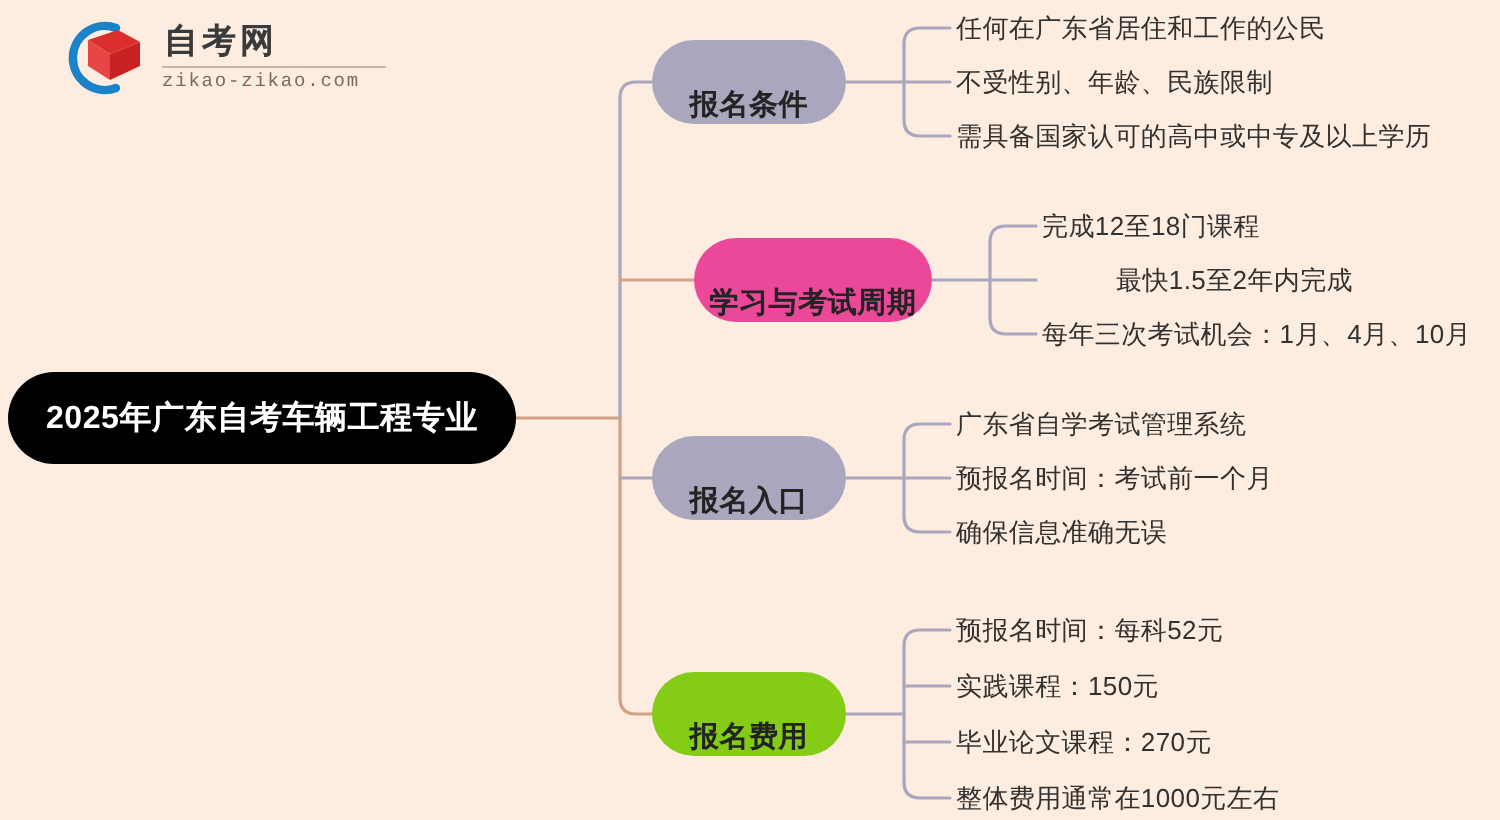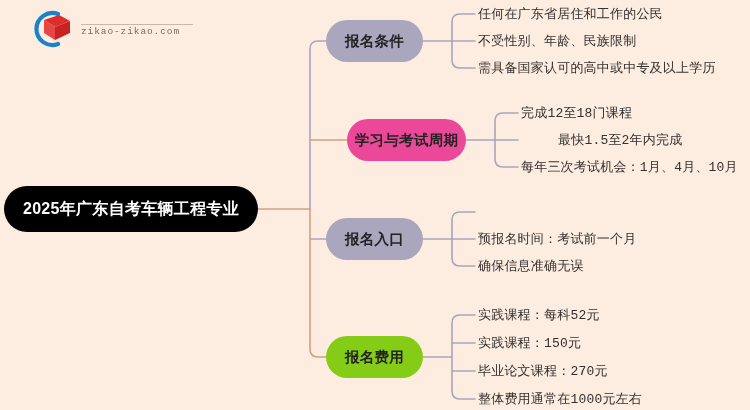--- a/index.html
+++ b/index.html
@@ -41,34 +41,33 @@
   .center-label {
     color:#ffffff; font-size:16px; font-weight:bold; letter-spacing:0.3px;
     white-space:nowrap;
   }
 
   
   .branch-node {
     position:absolute;
     height:42px;
     border-radius:21px;
-    display:flex; align-items:center; justify-content:center;
+    display:flex; align-items:flex-end; justify-content:center;
   }
   .branch-label {
     font-size:14.5px; font-weight:bold; color:#232323; white-space:nowrap;
     letter-spacing:0.3px;
   }
 
   
   .leaf {
     position:absolute;
     font-size:13px; color:#33312f; white-space:nowrap;
     line-height:1; letter-spacing:0.2px;
     transform:translateY(-50%);
-    font-family:Liberation Mono, monospace;
   }
 </style>
 </head>
 <body>
 
 <div id="canvas">
 
   <svg id="lines" viewBox="0 0 750 410" xmlns="http://www.w3.org/2000/svg">
     <g fill="none" stroke-width="1.6" stroke-linecap="round">
 
@@ -105,20 +104,21 @@
   <div class="logo-wrap">
     <div class="logo-mark">
       <svg viewBox="0 0 44 40" width="44" height="40" xmlns="http://www.w3.org/2000/svg">
         <path d="M30 5 A16 16 0 1 0 30 35" fill="none" stroke="#1a82c9" stroke-width="4.2" stroke-linecap="round"></path>
         <path d="M16 11 L31 6 L42 12 L27 18 Z" fill="#dd2e2e"></path>
         <path d="M16 11 L16 24 L27 31 L27 18 Z" fill="#e84545"></path>
         <path d="M27 18 L42 12 L42 24 L27 31 Z" fill="#c92222"></path>
       </svg>
     </div>
     <div class="logo-text-col">
+      <div class="logo-cn">自考网</div>
       <div class="logo-rule"></div>
       <div class="logo-url">zikao-zikao.com</div>
     </div>
   </div>
 
   <div class="center-node">
     <span class="center-label">2025年广东自考车辆工程专业</span>
   </div>
 
   <div class="branch-node" style="left:326px; top:20px; width:97px; background:#a9a6bd;">
@@ -131,24 +131,25 @@
   <div class="branch-node" style="left:347px; top:119px; width:119px; background:#ec4899;">
     <span class="branch-label">学习与考试周期</span>
   </div>
   <div class="leaf" style="left:521px; top:113px;">完成12至18门课程</div>
   <div class="leaf" style="left:521px; top:140px;margin-left:37px;">最快1.5至2年内完成</div>
   <div class="leaf" style="left:521px; top:167px;">每年三次考试机会：1月、4月、10月</div>
 
   <div class="branch-node" style="left:326px; top:218px; width:97px; background:#a9a6bd;">
     <span class="branch-label">报名入口</span>
   </div>
+  <div class="leaf" style="left:478px; top:212px;">广东省自学考试管理系统</div>
   <div class="leaf" style="left:478px; top:239px;">预报名时间：考试前一个月</div>
   <div class="leaf" style="left:478px; top:266px;">确保信息准确无误</div>
 
   <div class="branch-node" style="left:326px; top:336px; width:97px; background:#84cc16;">
     <span class="branch-label">报名费用</span>
   </div>
-  <div class="leaf" style="left:478px; top:315px;">实践课程：每科52元</div>
+  <div class="leaf" style="left:478px; top:315px;">预报名时间：每科52元</div>
   <div class="leaf" style="left:478px; top:343px;">实践课程：150元</div>
   <div class="leaf" style="left:478px; top:371px;">毕业论文课程：270元</div>
   <div class="leaf" style="left:478px; top:399px;">整体费用通常在1000元左右</div>
 
 </div>
 
 </body></html>

